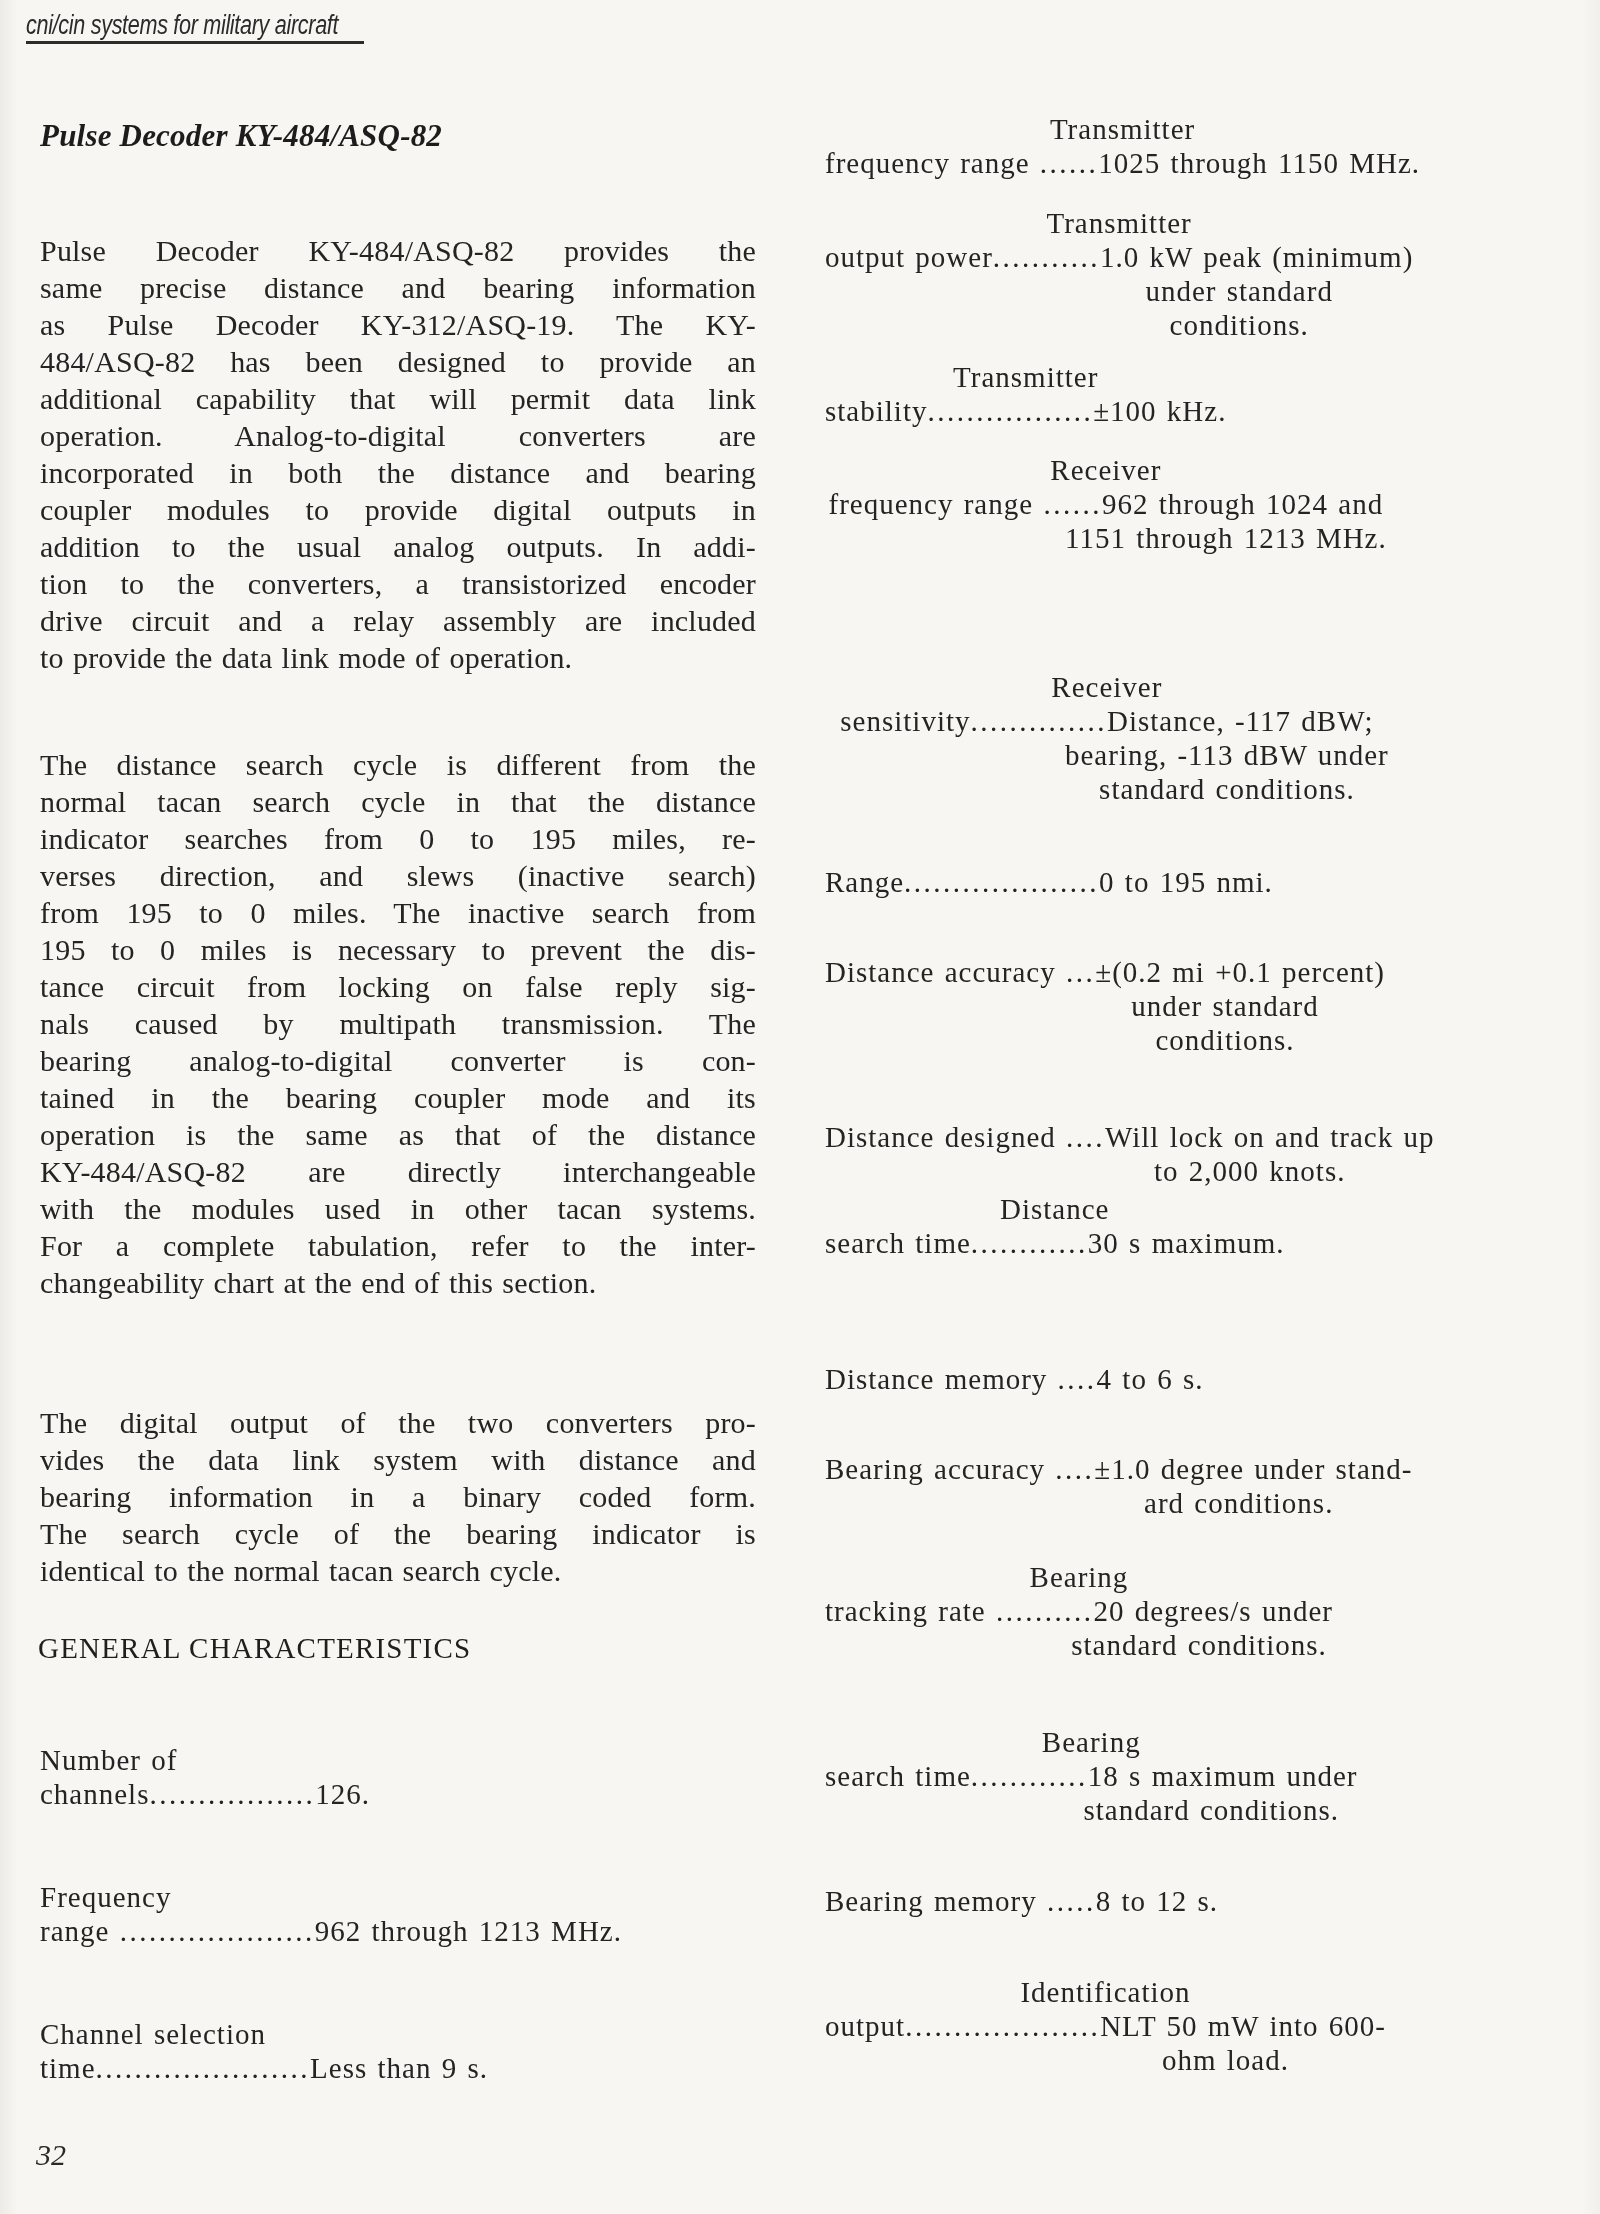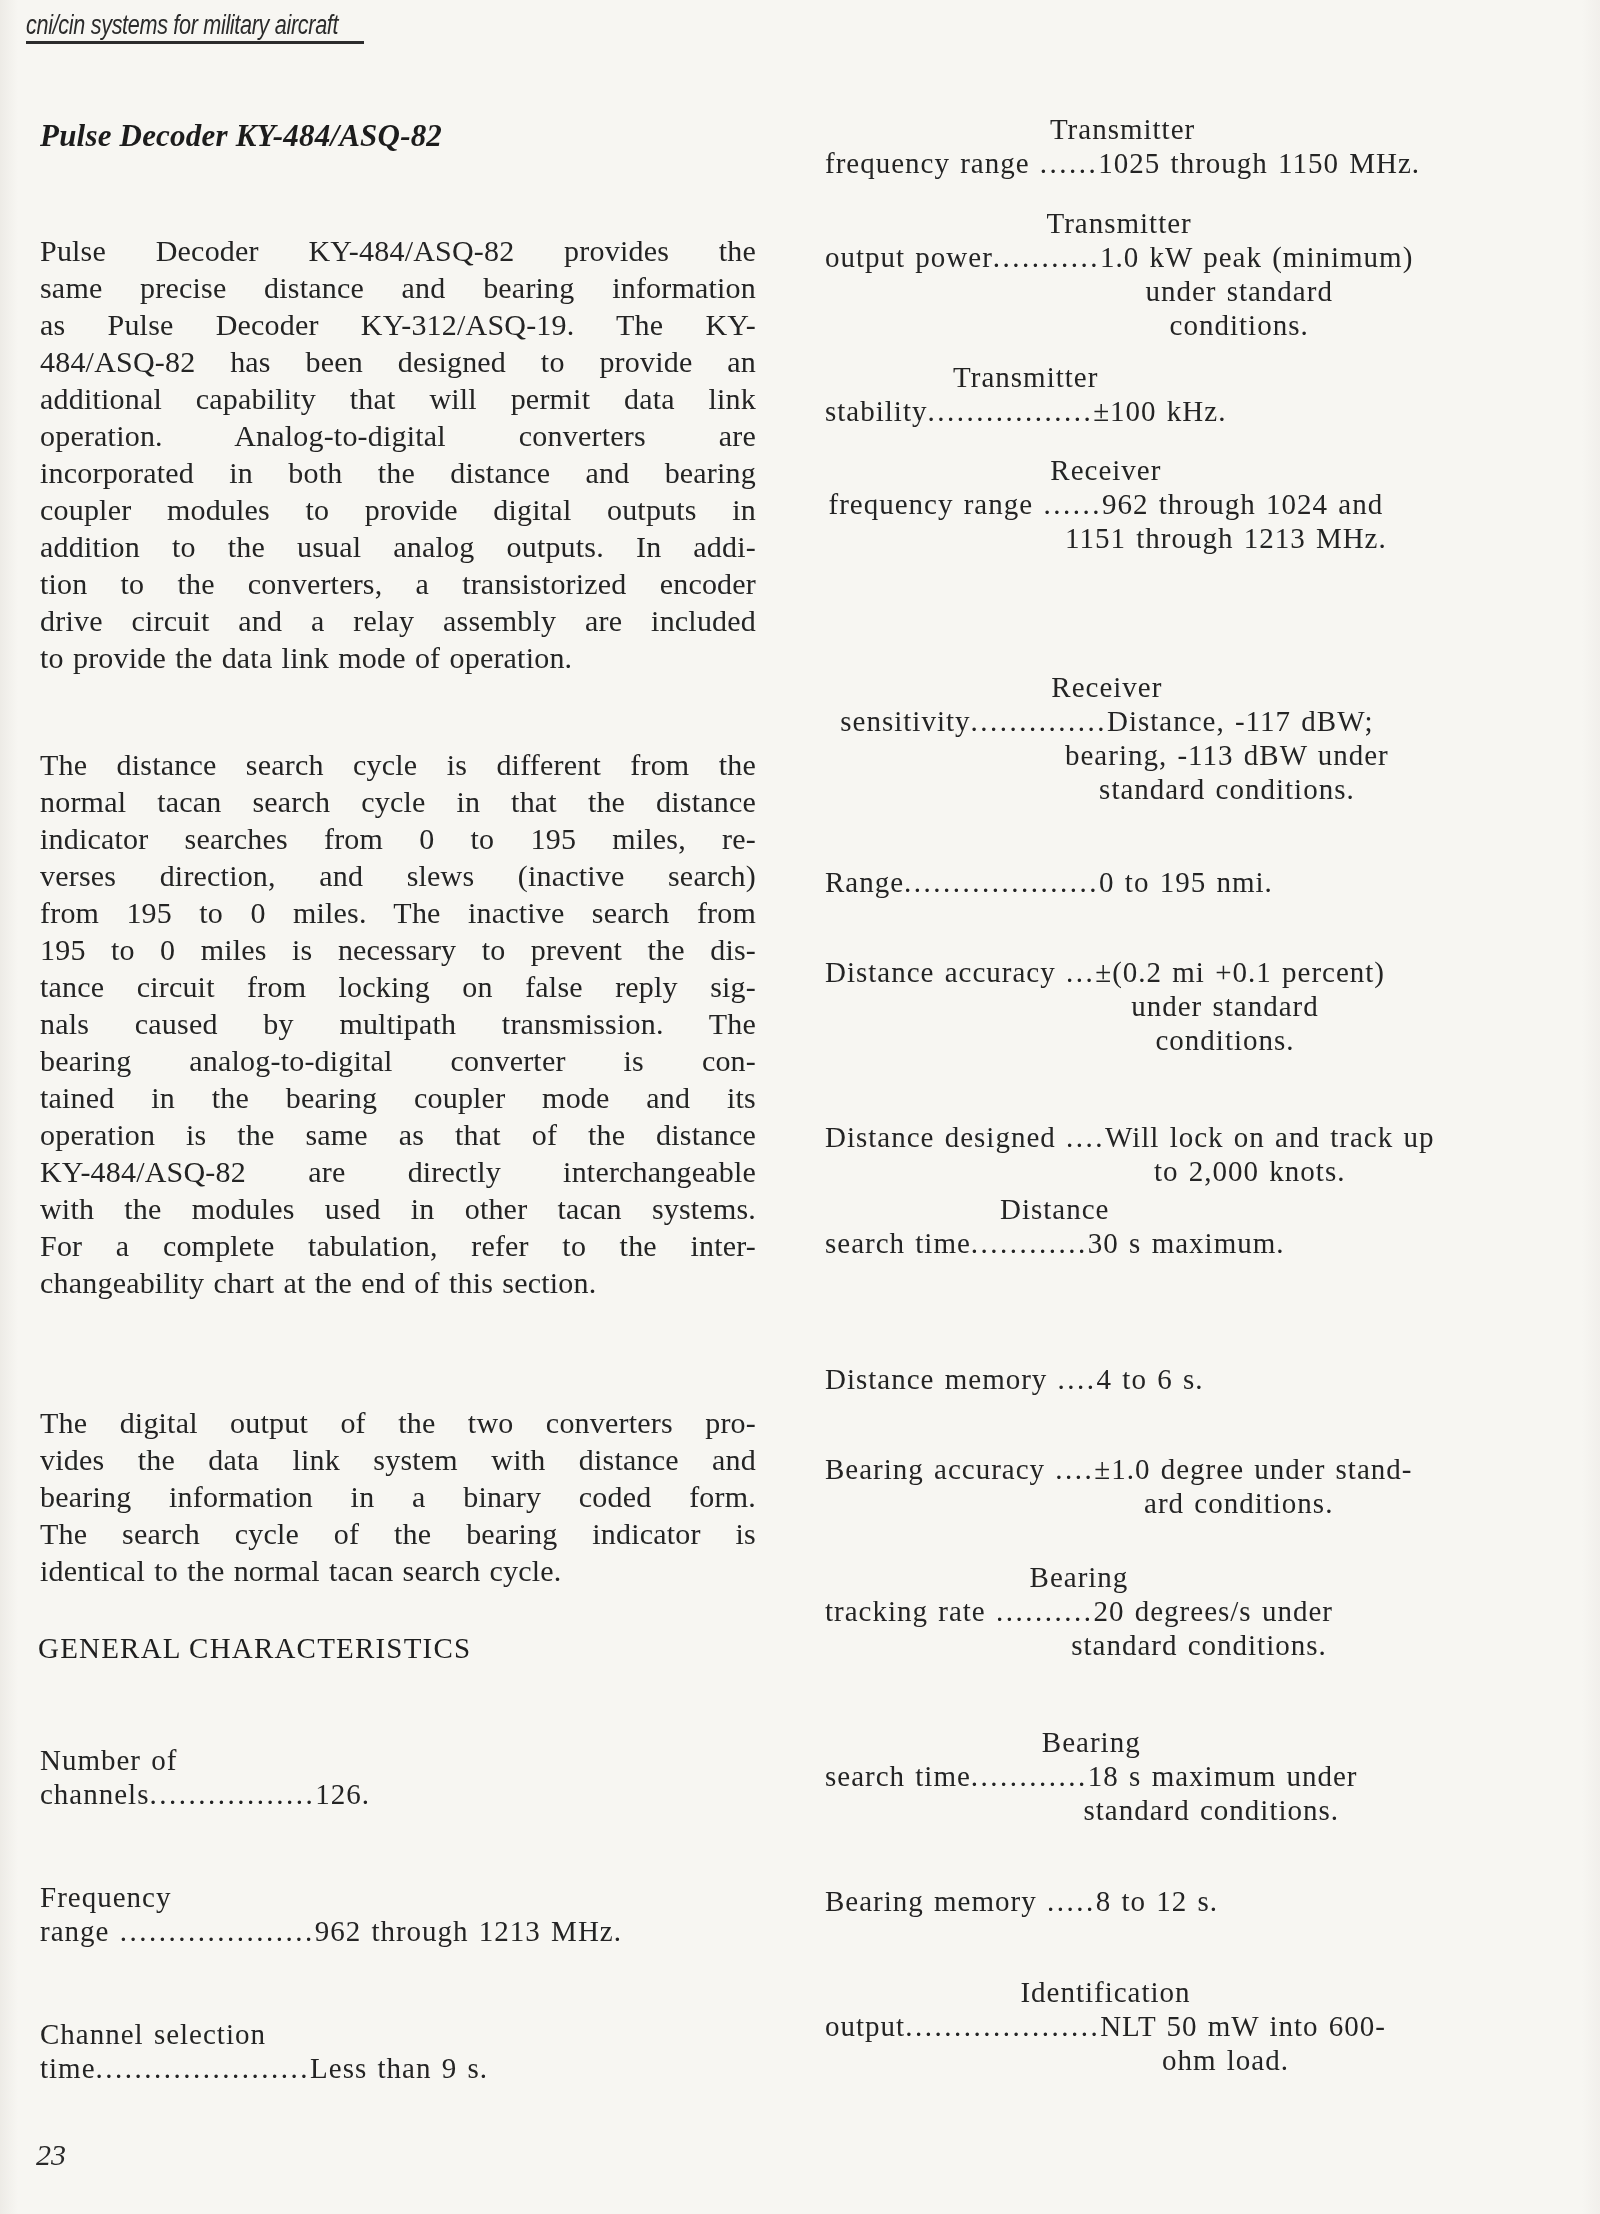--- a/index.html
+++ b/index.html
@@ -174,15 +174,15 @@
       <div class="spec" style="top: 1884px; left: 0px;">
         <div class="spec-leaderline"><span class="t">Bearing memory </span><span class="d">.....</span><span class="v">8 to 12 s.</span></div>
       </div>
       <div class="spec" style="top: 1975px; left: 0px;">
         <div class="spec-label">Identification</div>
         <div class="spec-leaderline"><span class="t">output</span><span class="d">....................</span><span class="v">NLT 50 mW into 600-</span></div>
         <div class="spec-cont">ohm load.</div>
       </div>
     </div>
 
-  <span class="pageno">23</span>
+  <span class="pageno">32</span>
 
 </div>
 
 </body></html>

